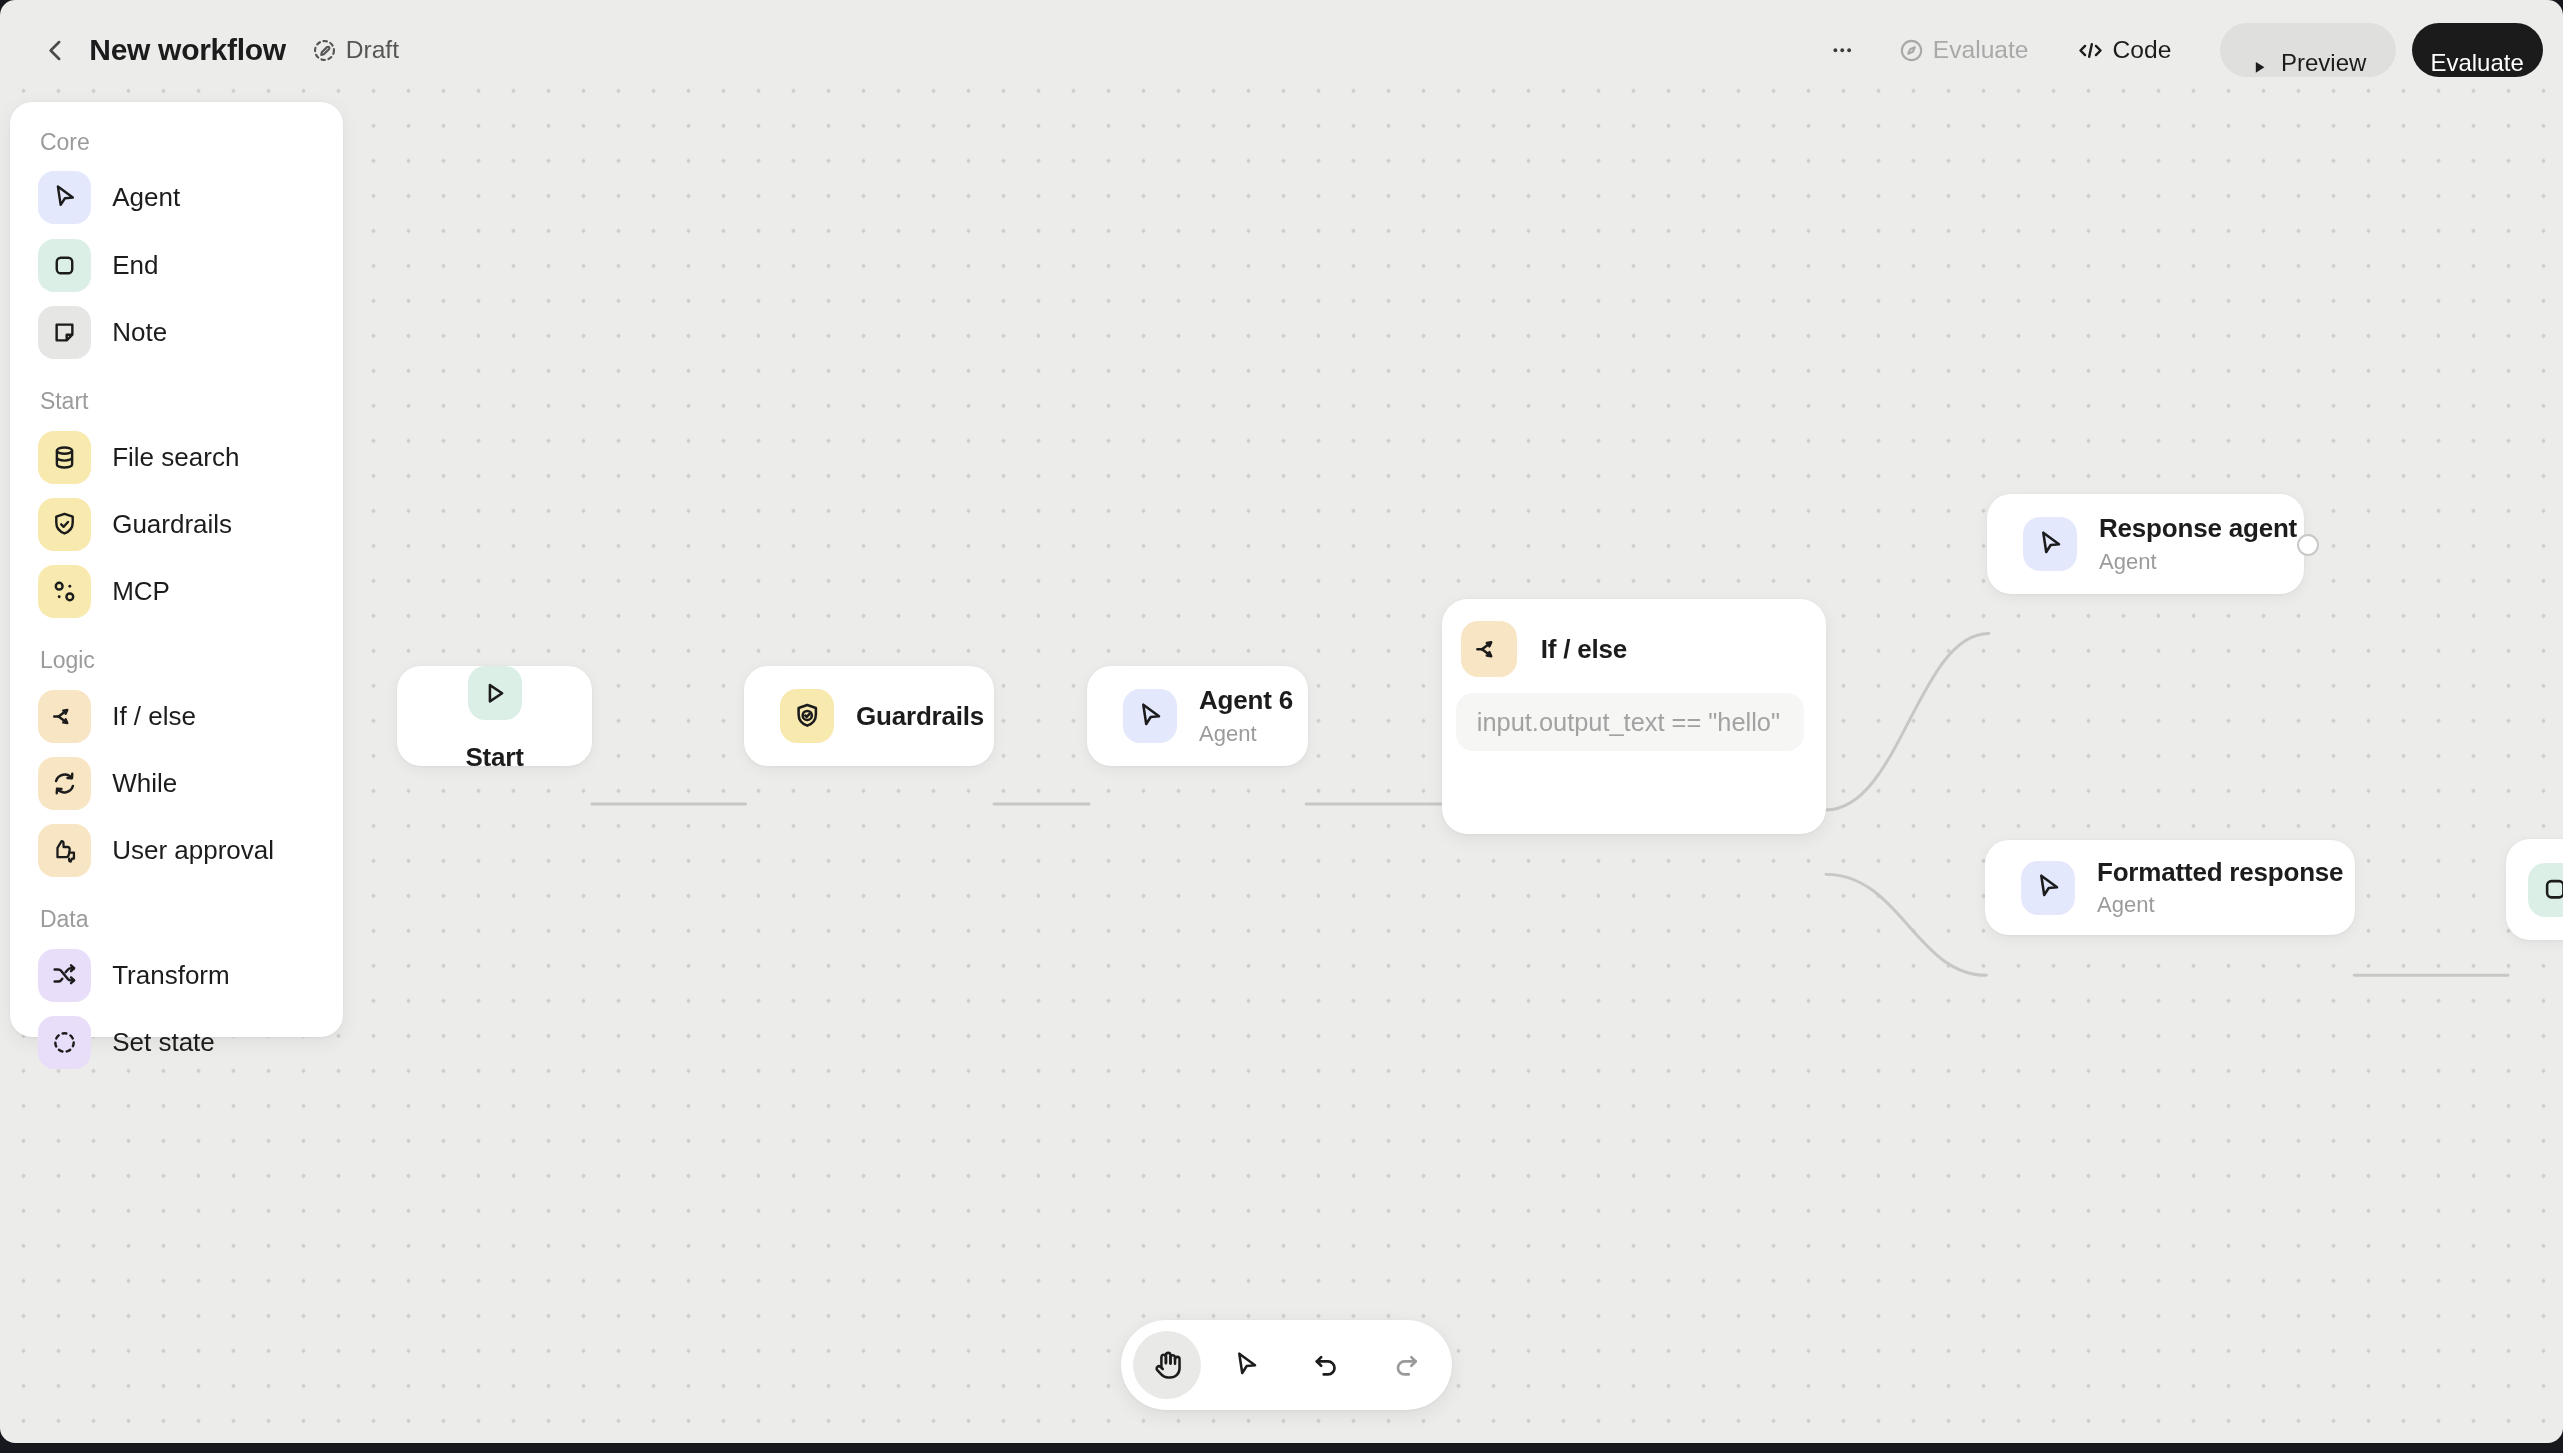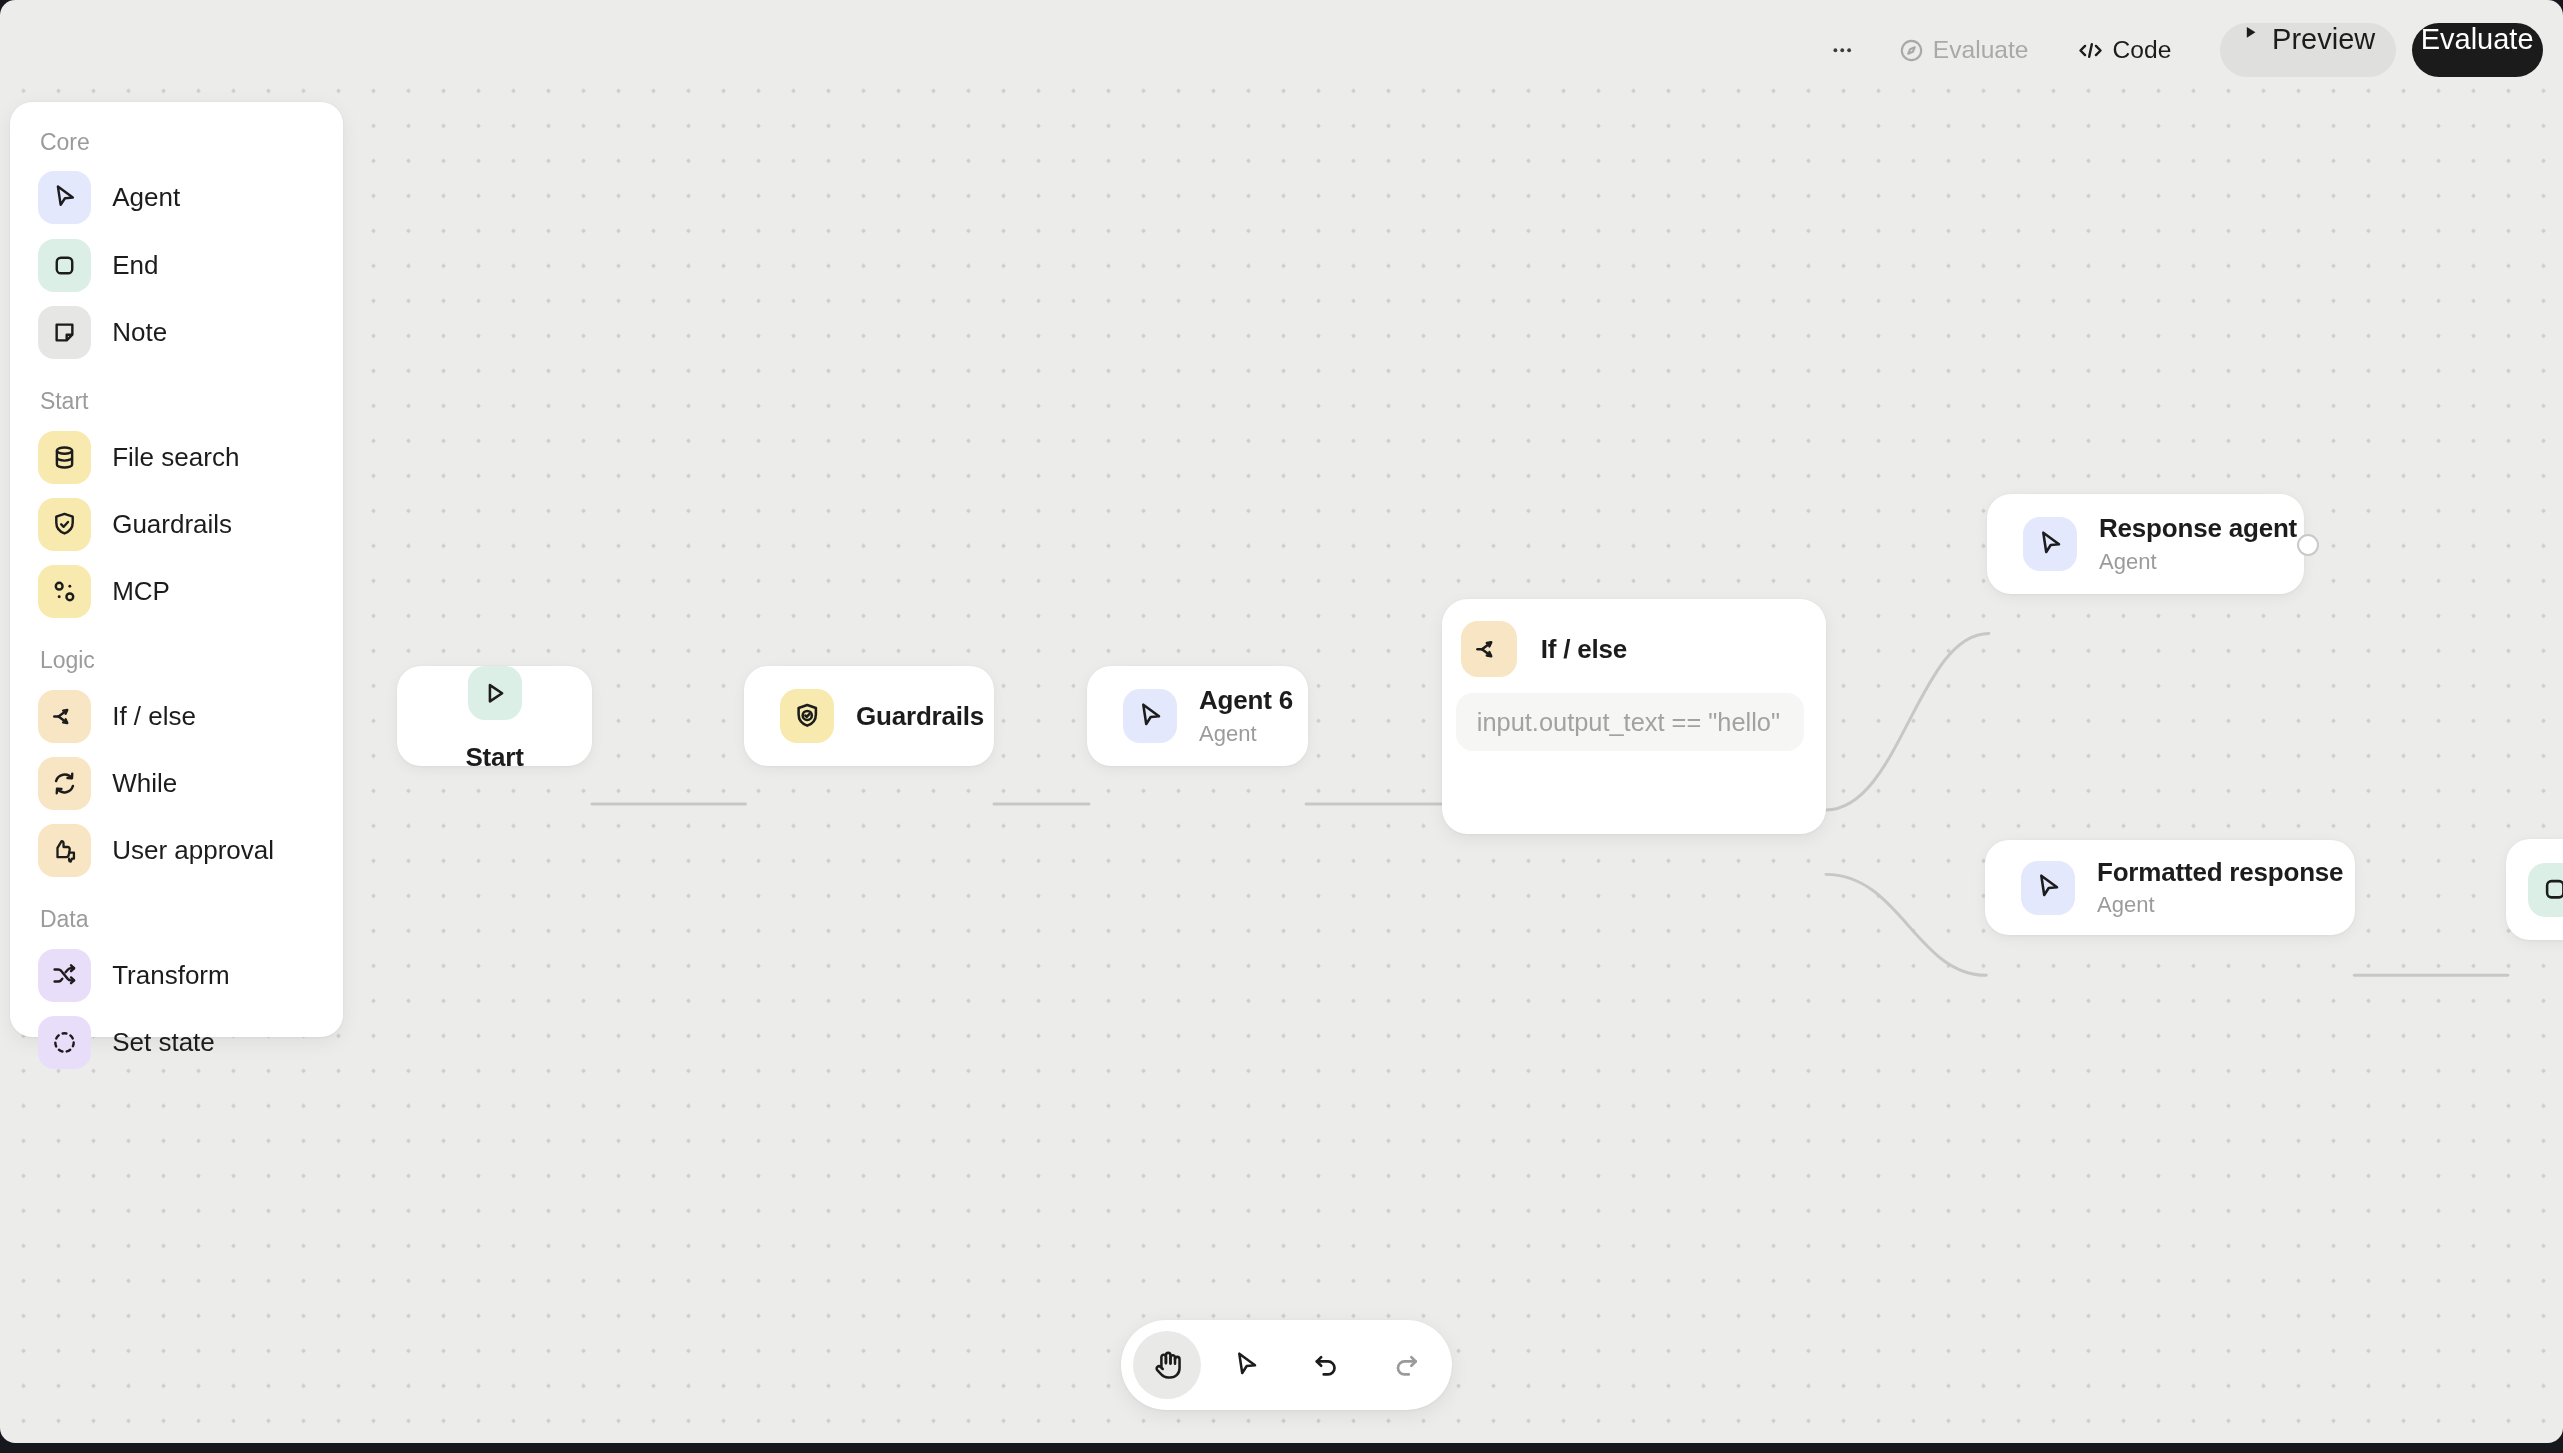--- a/index.html
+++ b/index.html
@@ -19,21 +19,21 @@
   .tb-left { position:absolute; left:37px; top:0; height:100px; display:flex; align-items:center; }
   .back-btn { width:37px; height:37px; display:flex; align-items:center; justify-content:center; cursor:pointer; }
   .wf-title { font-size:30px; font-weight:700; letter-spacing:-0.3px; margin-left:15.3px; }
   .draft-badge { display:flex; align-items:center; gap:7.6px; margin-left:25.4px; color:#565656; }
   .draft-badge .lbl { font-size:24.6px; }
   .tb-right { position:absolute; right:20.4px; top:0; height:100px; display:flex; align-items:center; }
   .more-btn { width:37px; height:37px; display:flex; align-items:center; justify-content:center; margin-right:37px; cursor:pointer; }
   .tb-item { display:flex; align-items:center; gap:8px; font-size:24.6px; }
   .evaluate { color:#a9a9a9; margin-right:47px; }
   .code { color:#1c1c1c; margin-right:49px; cursor:pointer; }
-  .pill { display:flex; align-items:flex-start; justify-content:center; height:54px; border-radius:28px; font-size:29px; cursor:pointer; }
+  .pill { display:flex; align-items:flex-end; justify-content:center; height:54px; border-radius:28px; font-size:24px; cursor:pointer; }
   .preview { background:#dfdfdd; gap:12px; width:176px; margin-right:15.3px; color:#1c1c1c; }
   .publish { background:#1b1b1b; color:#fff; width:131px; }
 
   
   .sidebar { position:absolute; left:10.2px; top:102px; width:333px; height:935px; background:#fff;
     border-radius:22px; z-index:30; padding:20.4px 17px 17px 28px;
     box-shadow:0 5.1px 20.4px rgba(0,0,0,.06),0 0.8px 2.5px rgba(0,0,0,.05); }
   .sec-label { font-size:23px; color:#9b9b9b; margin:29px 0 15.3px 1.7px; }
   .sec-label.first { margin-top:6.8px; }
   .s-item { display:flex; align-items:center; gap:21px; height:53px; margin-bottom:14.4px; cursor:grab; }
@@ -89,20 +89,35 @@
         <path d="M1172 844 H1284"></path>
         <path d="M1540 844 H1702"></path>
         <path d="M2153 851 C2240 851 2262 643 2345 643"></path>
         <path d="M2153 927 C2240 927 2260 1046 2342 1046"></path>
         <path d="M2776 1046 H2957"></path>
       </g>
     </svg>
   </div>
 
   <div class="topbar">
+    <div class="tb-left">
+      <div class="back-btn">
+        <svg width="29" height="29" viewBox="0 0 24 24" fill="none" stroke="#4b4b4b" stroke-width="2.2" stroke-linecap="round" stroke-linejoin="round">
+            <path d="M15 5l-7 7 7 7"></path>
+          </svg>
+      </div>
+      <div class="wf-title">New workflow</div>
+      <div class="draft-badge">
+        <svg width="27" height="27" viewBox="0 0 24 24" fill="none" stroke="#565656" stroke-width="1.9" stroke-linecap="round" stroke-linejoin="round">
+          <circle cx="12" cy="12" r="8.4" stroke-dasharray="3.1 3.3"></circle>
+          <path d="M9.1 16l.5-2.4 4.6-4.6c.5-.5 1.3-.5 1.8 0s.5 1.3 0 1.8l-4.6 4.6z"></path>
+        </svg>
+        <span class="lbl">Draft</span>
+      </div>
+    </div>
     <div class="tb-right">
       <div class="more-btn">
         <svg width="30.5" height="30.5" viewBox="0 0 24 24" fill="#3b3b3b">
             <circle cx="6.6" cy="12" r="1.5"></circle>
             <circle cx="12" cy="12" r="1.5"></circle>
             <circle cx="17.4" cy="12" r="1.5"></circle>
           </svg>
       </div>
       <div class="tb-item evaluate">
         <svg width="27" height="27" viewBox="0 0 24 24" fill="none" stroke="#a9a9a9" stroke-width="1.9" stroke-linejoin="round">

